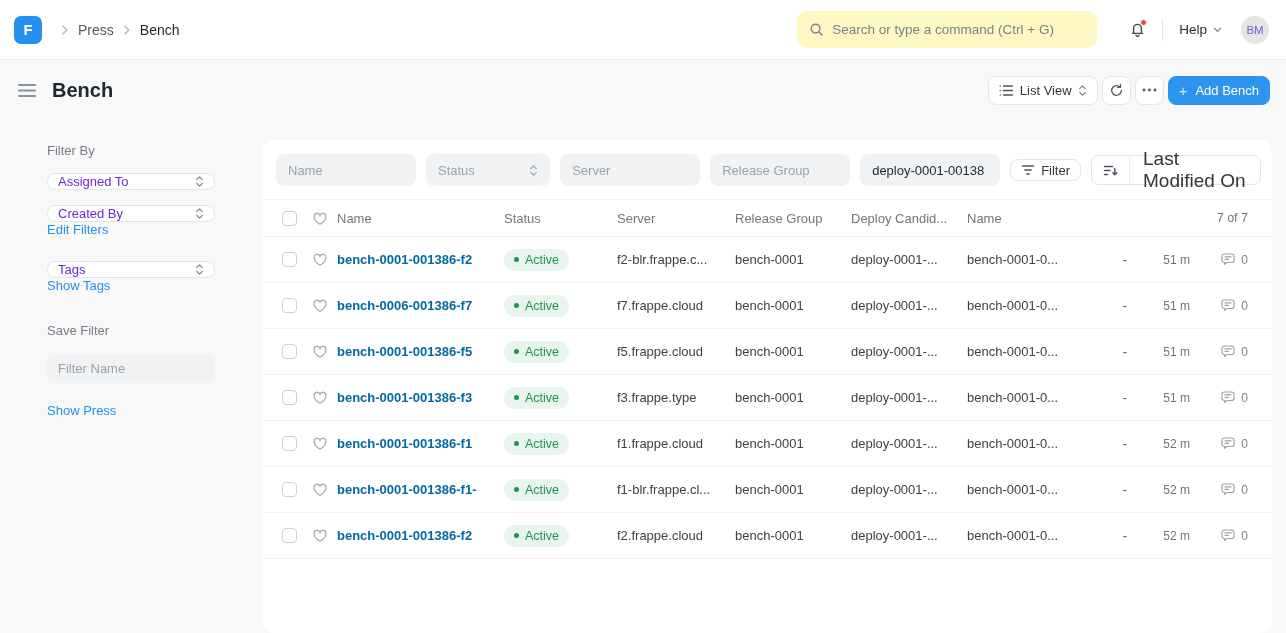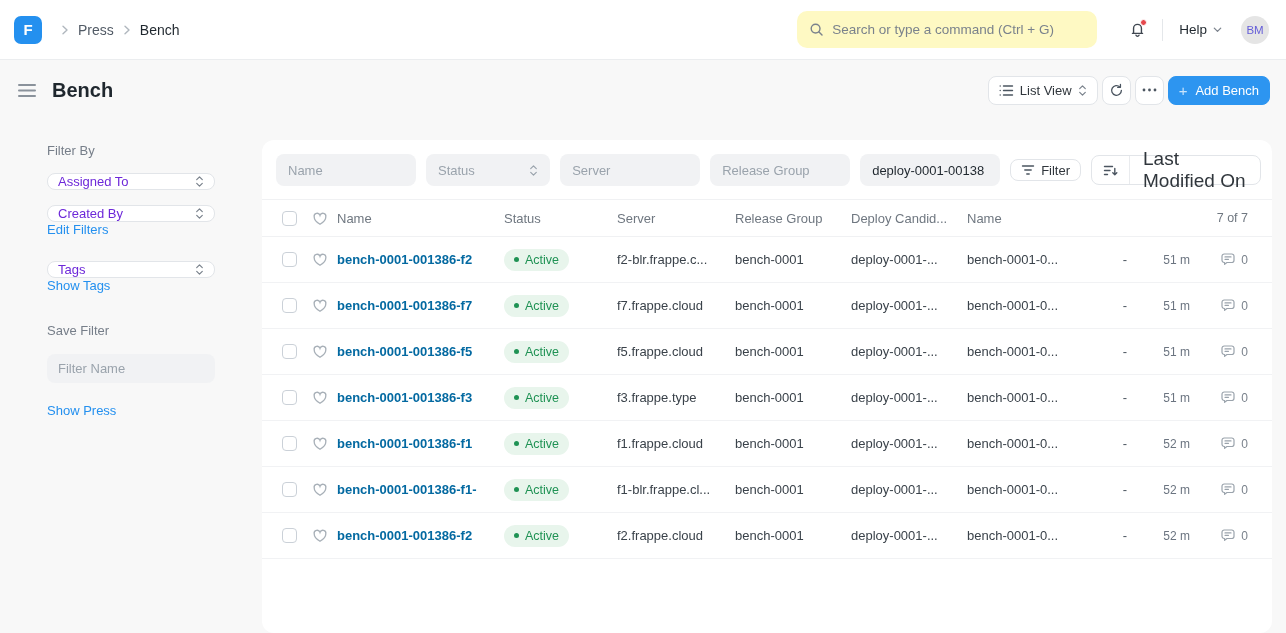--- a/index.html
+++ b/index.html
@@ -386,21 +386,21 @@
         </div>
       </div>
 
       <div class="grid-row trow">
         <div class="checkbox"></div>
         <button class="heart-btn">
           <svg width="16" height="15" viewBox="0 0 16 15">
               <path d="M8 13.2S2.2 9.8 2.2 5.9A3 3 0 0 1 8 4.4a3 3 0 0 1 5.8 1.5C13.8 9.8 8 13.2 8 13.2Z" fill="none" stroke="#a8b0b8" stroke-width="1.3"></path>
             </svg>
         </button>
-        <div class="cell cell-name">bench-0001-001386-f7</div>
+        <div class="cell cell-name">bench-0006-001386-f7</div>
         <div class="cell">
           <span class="badge" style="background: rgb(232, 245, 236); color: rgb(31, 146, 84);">
             <span class="dot" style="background: rgb(31, 146, 84);"></span>
             <span>Active</span>
           </span>
         </div>
         <div class="cell cell-plain">f7.frappe.cloud</div>
         <div class="cell cell-plain">bench-0001</div>
         <div class="cell cell-plain">deploy-0001-...</div>
         <div class="cell cell-plain">bench-0001-0...</div>

